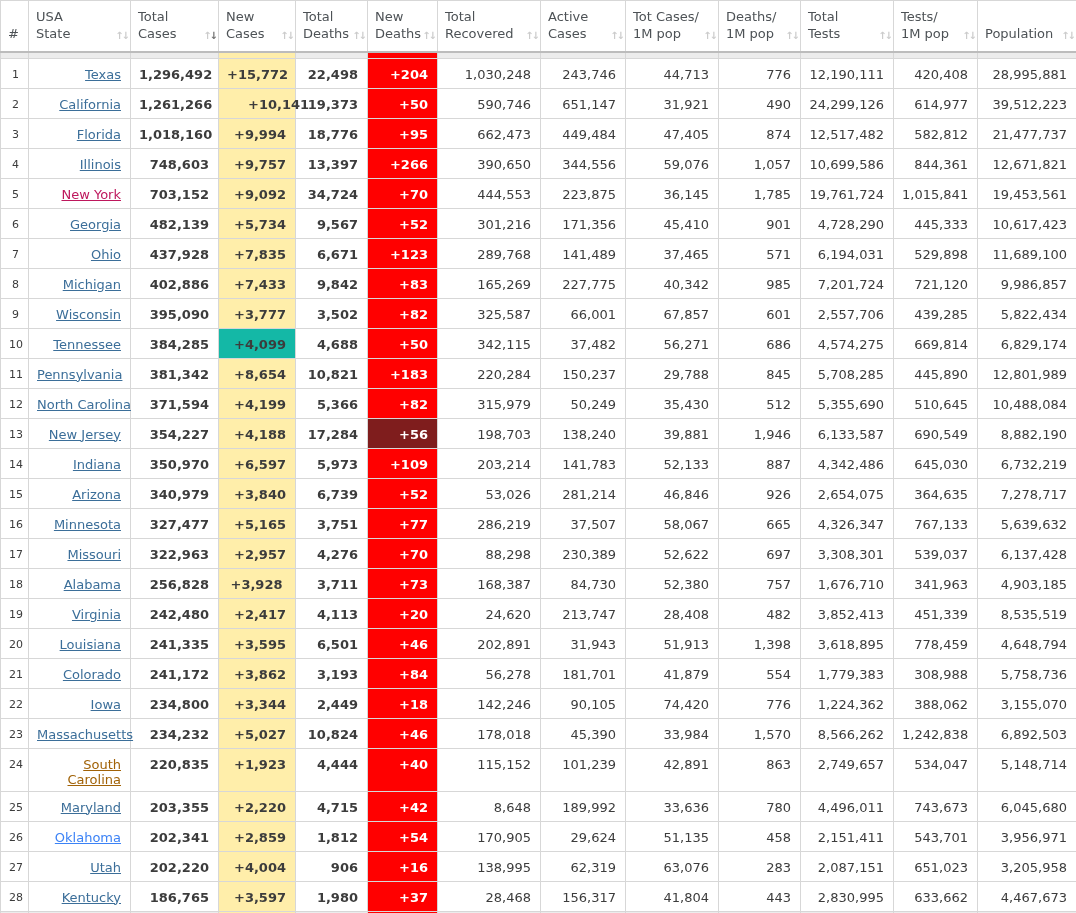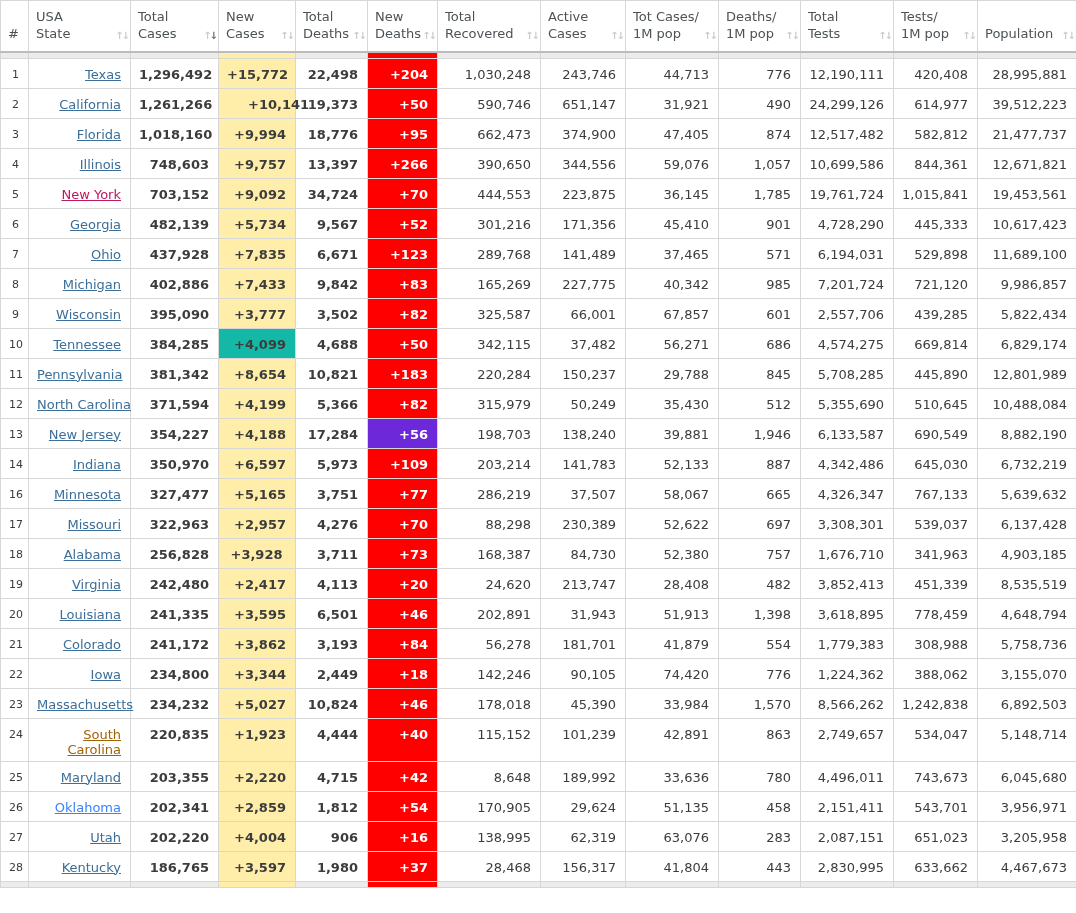--- a/index.html
+++ b/index.html
@@ -169,21 +169,21 @@
           <td>39,512,223</td>
         </tr>
         <tr class="data-row">
           <td class="rank-cell">3</td>
           <td class="state-cell"><a href="#" style="color: rgb(59, 110, 153);">Florida</a></td>
           <td class="b">1,018,160</td>
           <td class="hl-yellow" style="background: rgb(255, 238, 170);">+9,994</td>
           <td class="b">18,776</td>
           <td class="hl-red" style="background: rgb(255, 0, 0); color: rgb(255, 255, 255);">+95</td>
           <td>662,473</td>
-          <td>374,900</td>
+          <td>449,484</td>
           <td>47,405</td>
           <td>874</td>
           <td>12,517,482</td>
           <td>582,812</td>
           <td>21,477,737</td>
         </tr>
         <tr class="data-row">
           <td class="rank-cell">4</td>
           <td class="state-cell"><a href="#" style="color: rgb(59, 110, 153);">Illinois</a></td>
           <td class="b">748,603</td>
@@ -317,21 +317,21 @@
           <td>5,355,690</td>
           <td>510,645</td>
           <td>10,488,084</td>
         </tr>
         <tr class="data-row">
           <td class="rank-cell">13</td>
           <td class="state-cell"><a href="#" style="color: rgb(59, 110, 153);">New Jersey</a></td>
           <td class="b">354,227</td>
           <td class="hl-yellow" style="background: rgb(255, 238, 170);">+4,188</td>
           <td class="b">17,284</td>
-          <td class="hl-red" style="background: #6d28d9; color: rgb(255, 255, 255);">+56</td>
+          <td class="hl-red" style="background: #7f1d1d; color: rgb(255, 255, 255);">+56</td>
           <td>198,703</td>
           <td>138,240</td>
           <td>39,881</td>
           <td>1,946</td>
           <td>6,133,587</td>
           <td>690,549</td>
           <td>8,882,190</td>
         </tr>
         <tr class="data-row">
           <td class="rank-cell">14</td>
@@ -342,20 +342,35 @@
           <td class="hl-red" style="background: rgb(255, 0, 0); color: rgb(255, 255, 255);">+109</td>
           <td>203,214</td>
           <td>141,783</td>
           <td>52,133</td>
           <td>887</td>
           <td>4,342,486</td>
           <td>645,030</td>
           <td>6,732,219</td>
         </tr>
         <tr class="data-row">
+          <td class="rank-cell">15</td>
+          <td class="state-cell"><a href="#" style="color: rgb(59, 110, 153);">Arizona</a></td>
+          <td class="b">340,979</td>
+          <td class="hl-yellow" style="background: rgb(255, 238, 170);">+3,840</td>
+          <td class="b">6,739</td>
+          <td class="hl-red" style="background: rgb(255, 0, 0); color: rgb(255, 255, 255);">+52</td>
+          <td>53,026</td>
+          <td>281,214</td>
+          <td>46,846</td>
+          <td>926</td>
+          <td>2,654,075</td>
+          <td>364,635</td>
+          <td>7,278,717</td>
+        </tr>
+        <tr class="data-row">
           <td class="rank-cell">16</td>
           <td class="state-cell"><a href="#" style="color: rgb(59, 110, 153);">Minnesota</a></td>
           <td class="b">327,477</td>
           <td class="hl-yellow" style="background: rgb(255, 238, 170);">+5,165</td>
           <td class="b">3,751</td>
           <td class="hl-red" style="background: rgb(255, 0, 0); color: rgb(255, 255, 255);">+77</td>
           <td>286,219</td>
           <td>37,507</td>
           <td>58,067</td>
           <td>665</td>

